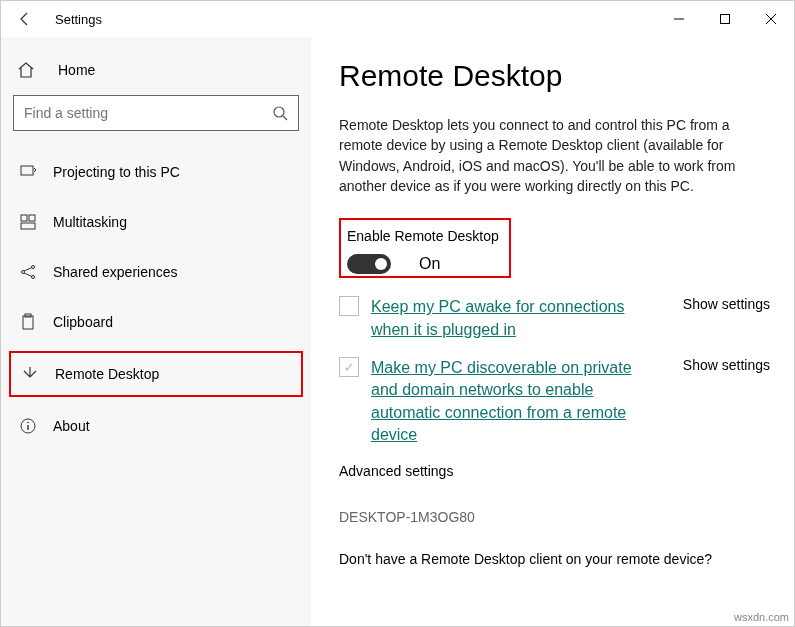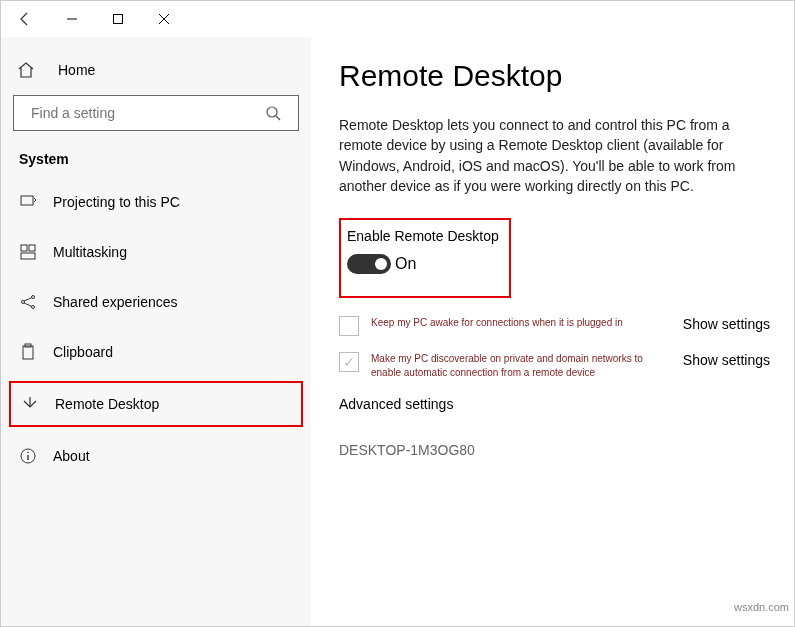--- a/index.html
+++ b/index.html
@@ -7,57 +7,58 @@
 .window { display: flex; flex-direction: column; height: 100%; border: 1px solid #ccc; }
 .titlebar { display: flex; align-items: center; height: 36px; background: #fff; }
 .back-btn { width: 48px; height: 36px; display: flex; align-items: center; justify-content: center; }
 .title { font-size: 13px; margin-left: 6px; flex: 1; }
 .win-controls { display: flex; }
 .win-btn { width: 46px; height: 36px; display: flex; align-items: center; justify-content: center; }
 .content { display: flex; flex: 1; overflow: hidden; }
 .sidebar { width: 310px; background: #f7f7f7; padding: 16px 8px 0 8px; overflow-y: auto; }
 .home-row { display: flex; align-items: center; padding: 8px 8px 16px 8px; gap: 23px; }
 .home-label { font-size: 14px; }
-.search-box { display: flex; align-items: center; border: 1px solid #666; background: #fff; height: 36px; padding: 0 17px; margin: 0 4px 20px 4px; }
+.search-box { display: flex; align-items: center; border: 1px solid #666; background: #fff; height: 36px; padding: 0 10px; margin: 0 4px 20px 4px; }
 .search-input { flex: 1; border: none; outline: none; font-size: 14px; background: transparent; }
 .section-header { font-weight: 600; font-size: 14px; padding: 0 10px 14px 10px; }
 .nav-list { list-style: none; }
 .nav-item { display: flex; align-items: center; gap: 16px; padding: 12px 10px; font-size: 14px; cursor: pointer; margin-bottom: 8px; }
 .nav-item .ic { width: 18px; height: 18px; display: flex; align-items: center; justify-content: center; }
 .red-box { border: 2px solid #e40000; }
 .main { flex: 1; padding: 22px 24px 10px 28px; overflow-y: auto; }
 h1 { font-weight: 400; font-size: 30px; margin-bottom: 22px; }
 .body-text { font-size: 14px; color: #222; margin-bottom: 22px; line-height: 1.45; }
 .section-label { font-size: 14px; margin-bottom: 10px; }
-.enable-box { border: 2px solid #e40000; padding: 8px 10px 22px 6px; display: inline-block; margin-bottom: 18px; }
-.toggle-row { display: flex; align-items: center; gap: 4px; margin-top: 6px; }
+.enable-box { border: 2px solid #e40000; padding: 8px 10px 2px 6px; display: inline-block; margin-bottom: 18px; }
+.toggle-row { display: flex; align-items: center; gap: 28px; margin-top: 6px; }
 .toggle { width: 44px; height: 20px; background: #333; border-radius: 10px; position: relative; }
 .toggle-knob { width: 12px; height: 12px; background: #fff; border-radius: 50%; position: absolute; right: 4px; top: 4px; }
 .opt-row { display: flex; align-items: flex-start; gap: 12px; margin-bottom: 16px; }
 .chk { width: 20px; height: 20px; border: 1.5px solid #bbb; flex-shrink: 0; display: flex; align-items: center; justify-content: center; }
 .chk.checked::after { content: "✓"; color: #bbb; font-size: 14px; }
-.opt-text { color: #7f1d1d; font-size: 10px; flex: 1; line-height: 1.4; padding-right: 10px; }
+.opt-text { color: #0f766e; font-size: 16px; flex: 1; line-height: 1.4; padding-right: 10px; text-decoration: underline; }
 .show-link { font-size: 14px; color: #000; white-space: nowrap; }
 .adv { font-size: 14px; margin: 10px 0 30px 0; }
 h2 { font-weight: 400; font-size: 20px; margin-bottom: 18px; }
 .sub { font-size: 14px; margin-bottom: 12px; }
 .pcname { font-size: 14px; color: #666; margin-bottom: 26px; }
-.watermark { position: absolute; right: 6px; bottom: 14px; font-size: 11px; color: #888; }
+.watermark { position: absolute; right: 6px; bottom: 4px; font-size: 11px; color: #888; }
 svg { display: block; }
 </style>
 </head>
 <body>
 
 <div class="window">
   <div class="titlebar">
     <div class="back-btn">
       <svg width="16" height="16" viewBox="0 0 16 16">
           <path d="M10 2 L4 8 L10 14" stroke="#333" stroke-width="1.2" fill="none"></path>
         </svg>
     </div>
+    <div class="title">Settings</div>
     <div class="win-controls">
       <div class="win-btn">
         <svg width="12" height="12" viewBox="0 0 12 12">
             <line x1="1" y1="6" x2="11" y2="6" stroke="#000" stroke-width="1"></line>
           </svg>
       </div>
       <div class="win-btn">
         <svg width="12" height="12" viewBox="0 0 12 12">
             <rect x="1.5" y="1.5" width="9" height="9" stroke="#000" stroke-width="1" fill="none"></rect>
           </svg>
@@ -82,21 +83,20 @@
       </div>
       <div class="search-box">
         <input class="search-input" placeholder="Find a setting" style="">
         <span>
           <svg width="16" height="16" viewBox="0 0 16 16">
               <circle cx="7" cy="7" r="5" stroke="#555" stroke-width="1.2" fill="none"></circle>
               <line x1="11" y1="11" x2="15" y2="15" stroke="#555" stroke-width="1.2"></line>
             </svg>
         </span>
       </div>
-      <div class="section-header">System</div>
       <ul class="nav-list">
         <li class="nav-item">
           <span class="ic">
               <svg width="18" height="18" viewBox="0 0 18 18">
                 <rect x="2" y="3" width="12" height="9" stroke="#333" fill="none"></rect>
                 <path d="M15 5 L17 7 L15 9" stroke="#333" fill="none"></path>
               </svg>
             </span>
           <span>Projecting to this PC</span>
         </li>
@@ -173,16 +173,17 @@
 
       <div class="opt-row">
         <div class="chk checked"></div>
         <div class="opt-text">Make my PC discoverable on private and domain networks to enable automatic connection from a remote device</div>
         <div class="show-link">Show settings</div>
       </div>
 
       <div class="adv">Advanced settings</div>
 
       <div class="pcname">DESKTOP-1M3OG80</div>
+      <div class="sub">Don't have a Remote Desktop client on your remote device?</div>
     </div>
   </div>
 </div>
 <div class="watermark">wsxdn.com</div>
 
 </body></html>

